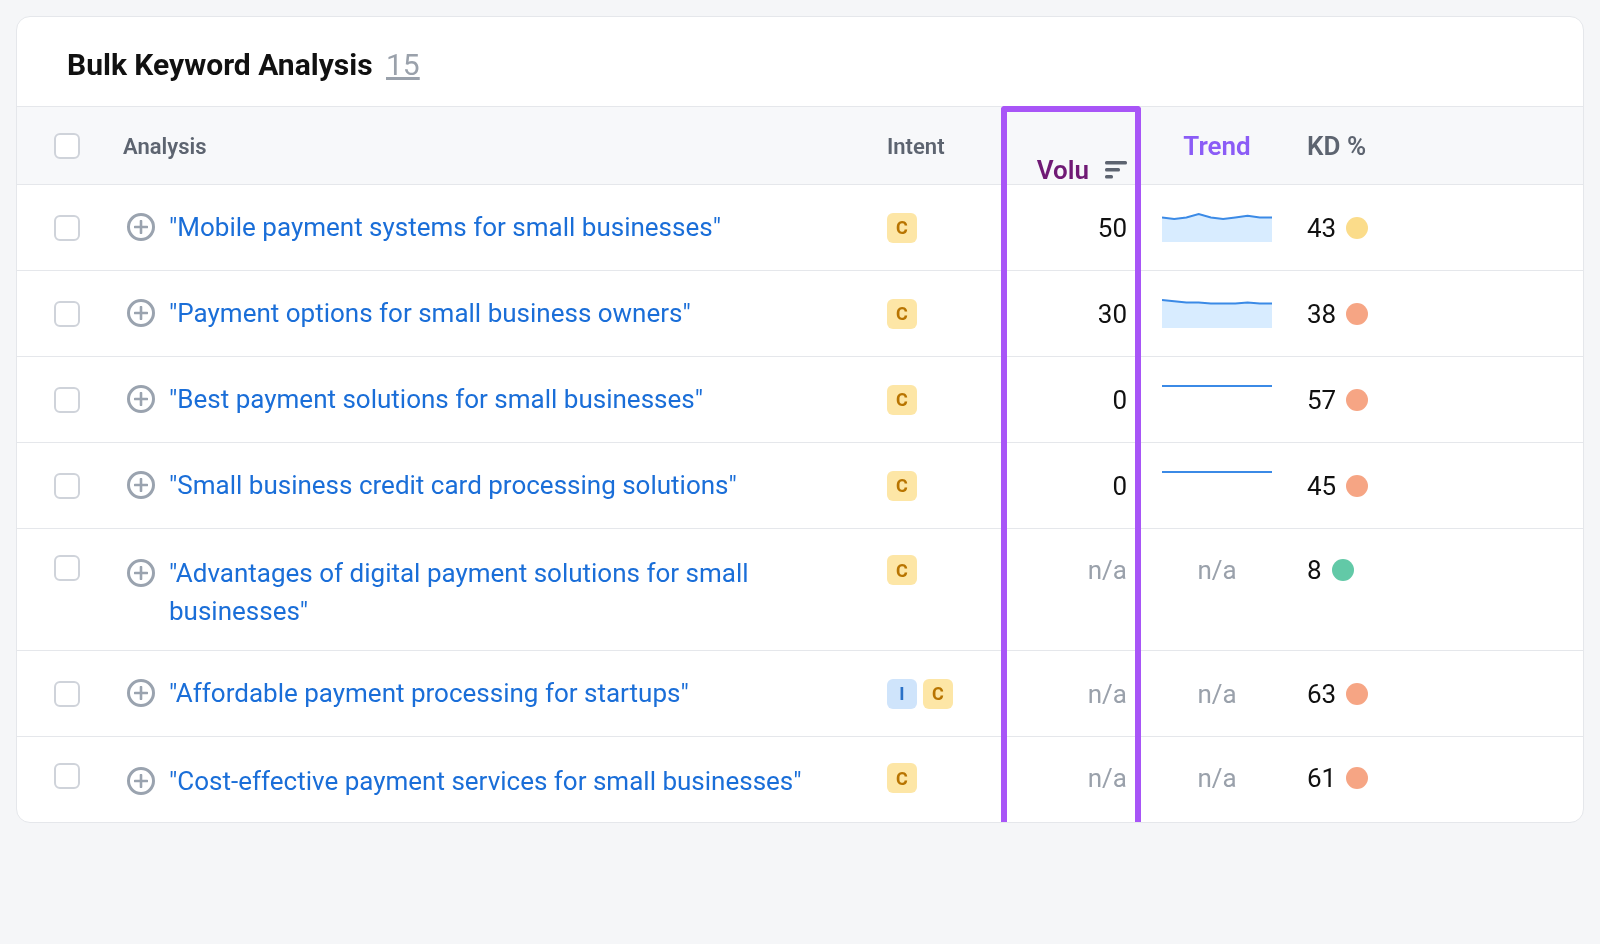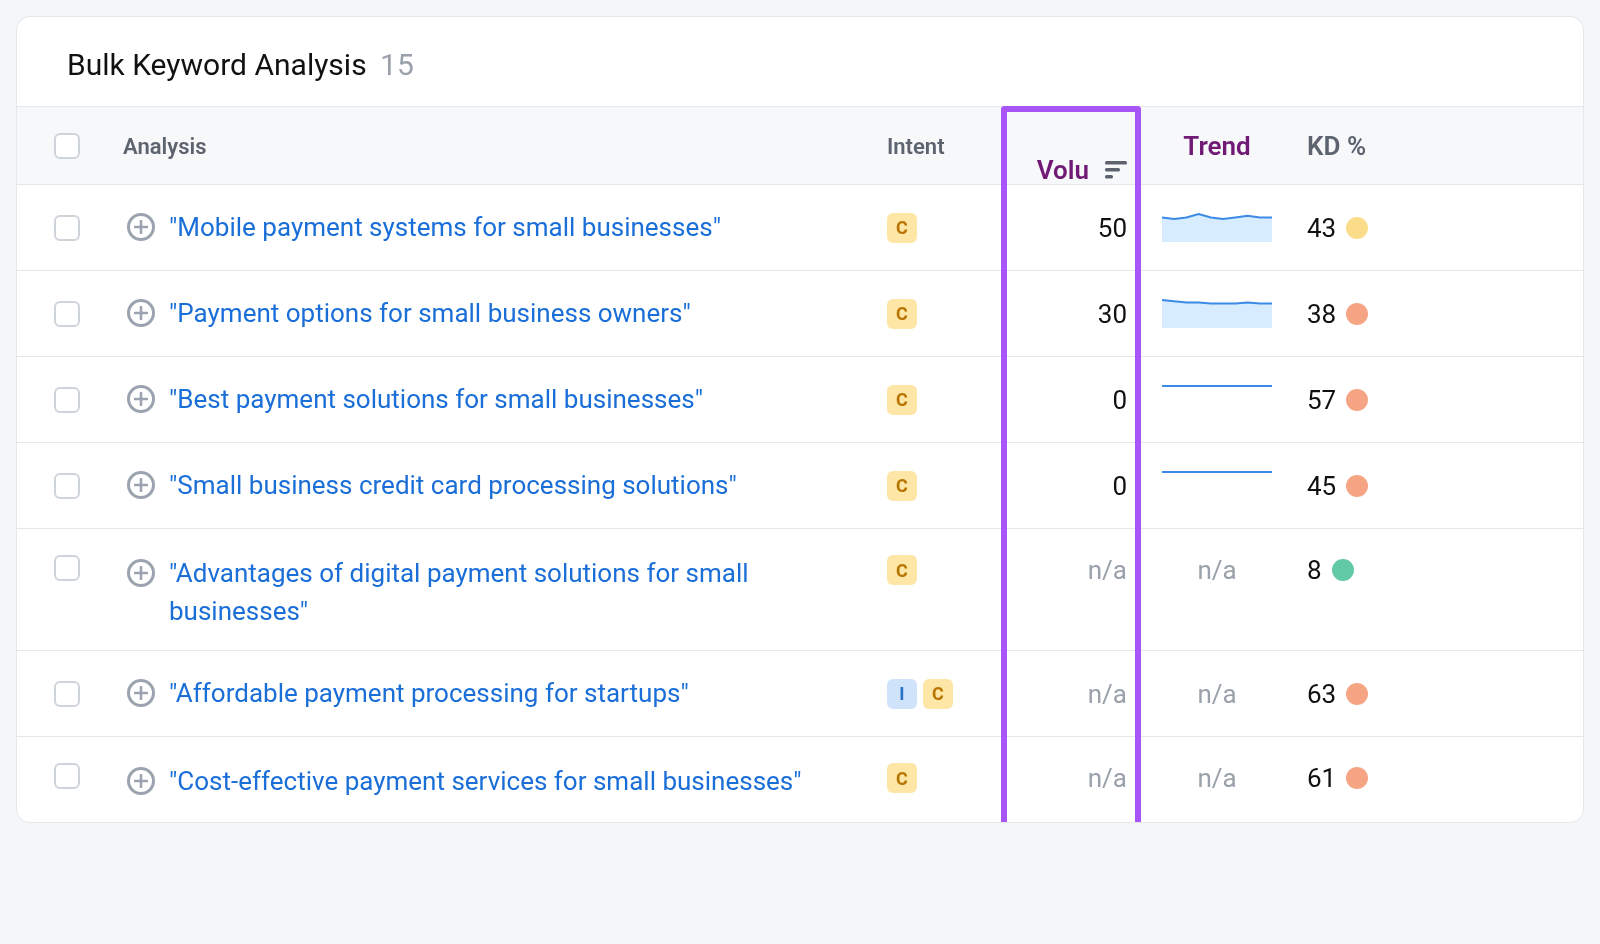--- a/index.html
+++ b/index.html
@@ -14,22 +14,22 @@
     background: #fff;
     border: 1px solid #e5e7eb;
     border-radius: 14px;
     margin: 16px;
     overflow: hidden;
   }
   .panel-title {
     padding: 30px 40px 24px 50px;
     font-size: 30px;
   }
-  .panel-title .bold { font-weight: 400; color: #111; }
-  .panel-title .count { font-weight: 400; color: #9aa1ab; margin-left: 6px; }
+  .panel-title .bold { font-weight: 700; color: #111; }
+  .panel-title .count { font-weight: 400; color: #9aa1ab; margin-left: 6px; text-decoration: underline; }
 
   .table { width: 100%; }
   .thead-row, .row {
     display: grid;
     grid-template-columns: 100px 760px 130px 130px 160px 130px;
     align-items: center;
     border-top: 1px solid #e5e7eb;
   }
   .thead-row {
     background: #f7f8fa;
@@ -149,21 +149,21 @@
           <span>Volu</span>
           <span class="sort-icon">
             <svg width="22" height="18" viewBox="0 0 22 18">
               <rect x="0" y="0" width="22" height="3.5" rx="1.5" fill="#5d6470"></rect>
               <rect x="0" y="7" width="15" height="3.5" rx="1.5" fill="#5d6470"></rect>
               <rect x="0" y="14" width="8" height="3.5" rx="1.5" fill="#5d6470"></rect>
             </svg>
           </span>
         </div>
         <div class="cell col-trend">
-          <span style="color:#701a75;">Trend</span>
+          <span style="color:#8b5cf6;">Trend</span>
         </div>
         <div class="cell col-kd">
           <span style="color:#5d6470;">KD %</span>
         </div>
       </div>
 
       <div id="rows-container">
           <div class="row">
             <div class="cell col-check">
               <div class="checkbox"></div>

